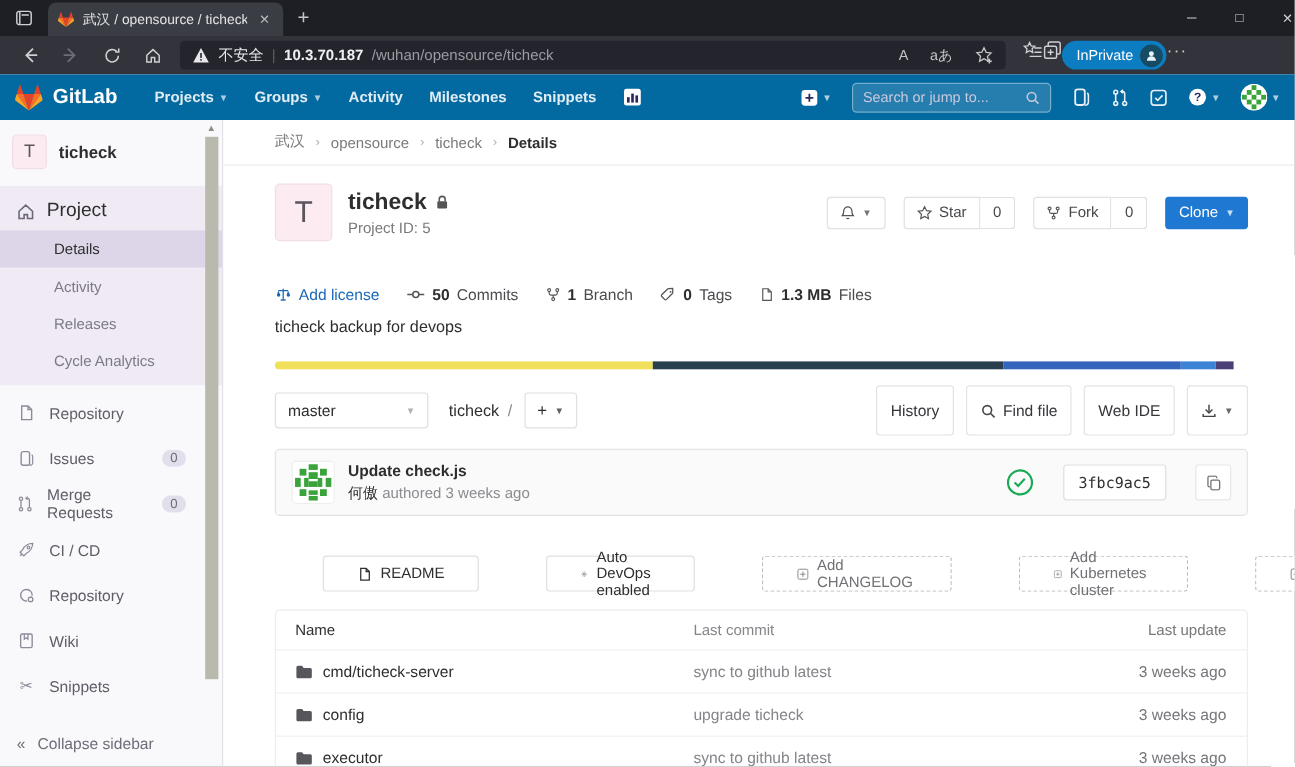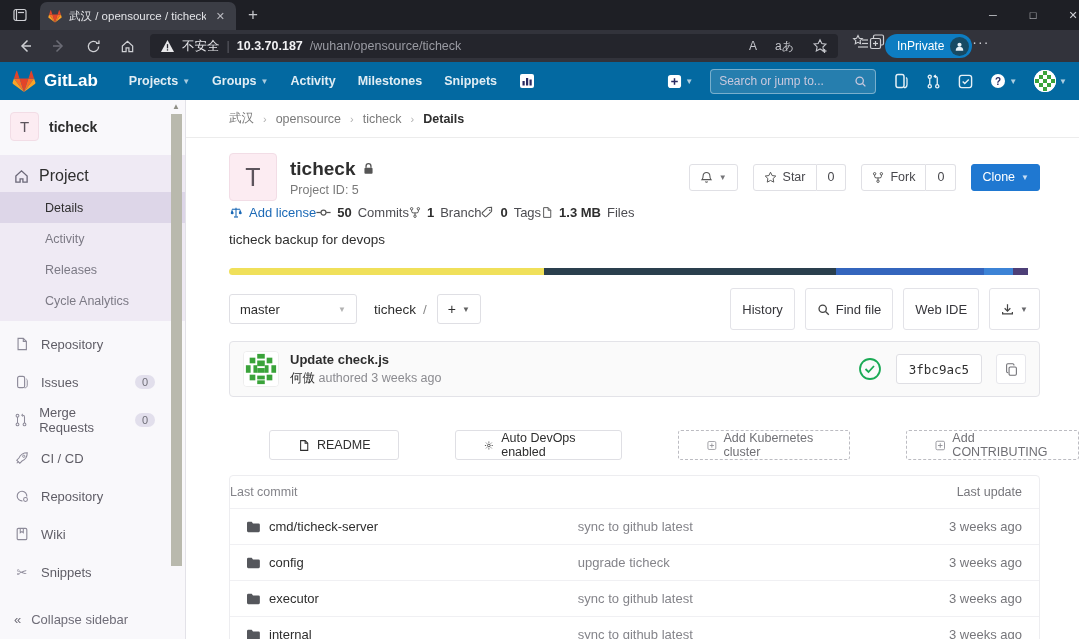--- a/index.html
+++ b/index.html
@@ -87,21 +87,21 @@
   .prj-id { font-size:12.5px; color:#7a7a7a; margin-top:3px; }
   .hdr-actions { margin-left:auto; display:flex; align-items:center; gap:15px; }
   .btn { height:27px; display:inline-flex; align-items:center; gap:6px; border:1px solid #e0e0e5; border-radius:3px;
          background:#fff; padding:0 10px; font-size:12.5px; color:#48484d; }
   .btn-group { display:flex; }
   .btn-group .btn:first-child { border-radius:3px 0 0 3px; }
   .btn-group .count { height:27px; display:flex; align-items:center; padding:0 11px; border:1px solid #e0e0e5;
                       border-left:none; border-radius:0 3px 3px 0; font-size:12.5px; color:#48484d; background:#fff;}
   .btn-blue { background:#1f78d1; border-color:#1f78d1; color:#fff; font-weight:normal; }
 
-  .stats-row { display:flex; align-items:center; margin-top:4px; padding-left:43px; font-size:13px; color:#4c4c51; }
+  .stats-row { display:flex; align-items:center; gap:23px; margin-top:37px; padding-left:43px; font-size:13px; color:#4c4c51; }
   .stat { display:flex; align-items:center; gap:6px; }
   .stat b { color:#2e2e2e; }
   .link-blue { color:#1b69b6; display:flex; align-items:center; gap:6px; }
   .descr { margin-top:12px; padding-left:43px; font-size:13.5px; color:#2e2e2e; }
 
   .lang-bar { display:flex; height:7px; border-radius:4px; overflow:hidden; margin:21px 39px 0 43px; background:#fff; }
   .lang-bar div { height:100%; }
 
   .tree-row { display:flex; align-items:center; margin-top:13px; padding:0 39px 0 43px; gap:10px; }
   .select { width:128px; height:30px; border:1px solid #dfdfe4; border-radius:3px; display:flex; align-items:center;
@@ -115,21 +115,21 @@
   .tbtn { height:42px; border:1px solid #e3e3e8; border-radius:3px; background:#fff; display:flex;
           align-items:center; gap:6px; padding:0 11px; font-size:13px; color:#36363b; }
 
   .commit-box { margin:11px 39px 0 43px; border:1px solid #e3e3e8; border-radius:4px; background:#fafafa;
                 height:56px; display:flex; align-items:center; padding:0 13px; }
   .identicon { width:36px; height:36px; border-radius:4px; background:#fff; border:1px solid #eee; flex-shrink:0;}
   .commit-text { margin-left:11px; }
   .commit-title { font-size:13px; font-weight:bold; color:#2e2e2e; }
   .commit-meta { font-size:12.5px; color:#8b8b90; margin-top:3px; }
   .commit-meta b { color:#2e2e2e; font-weight:normal; }
-  .commit-right { margin-left:auto; display:flex; align-items:center; gap:14px; }
+  .commit-right { margin-left:auto; display:flex; align-items:center; gap:24px; }
   .sha-box { height:30px; border:1px solid #dfdfe4; border-radius:3px; background:#fff; display:flex;
              align-items:center; padding:0 12px; font-family:"DejaVu Sans Mono", monospace; font-size:12.5px; color:#2e2e2e; }
   .copy-btn { height:30px; width:30px; border:1px solid #e7e7ec; border-radius:3px; background:#fff;
               display:flex; align-items:center; justify-content:center; color:#6f6f74; }
 
   .badges-row { display:flex; gap:16px; margin-top:33px; padding-left:43px; }
   .pbtn { height:30px; border:1px solid #dfdfe4; border-radius:3px; background:#fff; display:flex;
           align-items:center; gap:7px; padding:0 28px; font-size:12.5px; color:#2e2e2e;margin-left:40px; }
   .pbtn.dashed { border:1px dashed #bcbcc2; color:#707075; }
 
@@ -648,34 +648,43 @@
               <path d="M8 1.5v2M8 12.5v2M1.5 8h2M12.5 8h2M3.4 3.4l1.4 1.4M11.2 11.2l1.4 1.4M12.6 3.4l-1.4 1.4M4.8 11.2l-1.4 1.4" stroke="#2e2e2e" stroke-width="1.3"></path>
             </svg>
           <span>Auto DevOps enabled</span>
         </div>
         <div class="pbtn dashed">
           <svg width="13" height="13" viewBox="0 0 16 16">
               <rect x="1.5" y="1.5" width="13" height="13" rx="2" fill="none" stroke="#8a8a90" stroke-width="1.3"></rect>
               <line x1="8" y1="4.5" x2="8" y2="11.5" stroke="#8a8a90" stroke-width="1.3"></line>
               <line x1="4.5" y1="8" x2="11.5" y2="8" stroke="#8a8a90" stroke-width="1.3"></line>
             </svg>
-          <span>Add Kubernetes cluster</span>
+          <span>Add CHANGELOG</span>
         </div>
         <div class="pbtn dashed">
           <svg width="13" height="13" viewBox="0 0 16 16">
               <rect x="1.5" y="1.5" width="13" height="13" rx="2" fill="none" stroke="#8a8a90" stroke-width="1.3"></rect>
               <line x1="8" y1="4.5" x2="8" y2="11.5" stroke="#8a8a90" stroke-width="1.3"></line>
               <line x1="4.5" y1="8" x2="11.5" y2="8" stroke="#8a8a90" stroke-width="1.3"></line>
             </svg>
+          <span>Add Kubernetes cluster</span>
+        </div>
+        <div class="pbtn dashed">
+          <svg width="13" height="13" viewBox="0 0 16 16">
+              <rect x="1.5" y="1.5" width="13" height="13" rx="2" fill="none" stroke="#8a8a90" stroke-width="1.3"></rect>
+              <line x1="8" y1="4.5" x2="8" y2="11.5" stroke="#8a8a90" stroke-width="1.3"></line>
+              <line x1="4.5" y1="8" x2="11.5" y2="8" stroke="#8a8a90" stroke-width="1.3"></line>
+            </svg>
           <span>Add CONTRIBUTING</span>
         </div>
       </div>
 
       <div class="ftable">
         <div class="frow head">
+          <div class="c-name">Name</div>
           <div class="c-commit">Last commit</div>
           <div class="c-update">Last update</div>
         </div>
         <div class="frow">
           <div class="c-name">
               <span class="fold">
                 <svg width="14" height="12" viewBox="0 0 16 14">
                   <path d="M1 2.5A1.5 1.5 0 0 1 2.5 1h4L8 3h6.5A1.5 1.5 0 0 1 16 4.5v7a1.5 1.5 0 0 1-1.5 1.5h-12A1.5 1.5 0 0 1 1 11.5z" fill="#55575c"></path>
                 </svg>
               </span>

